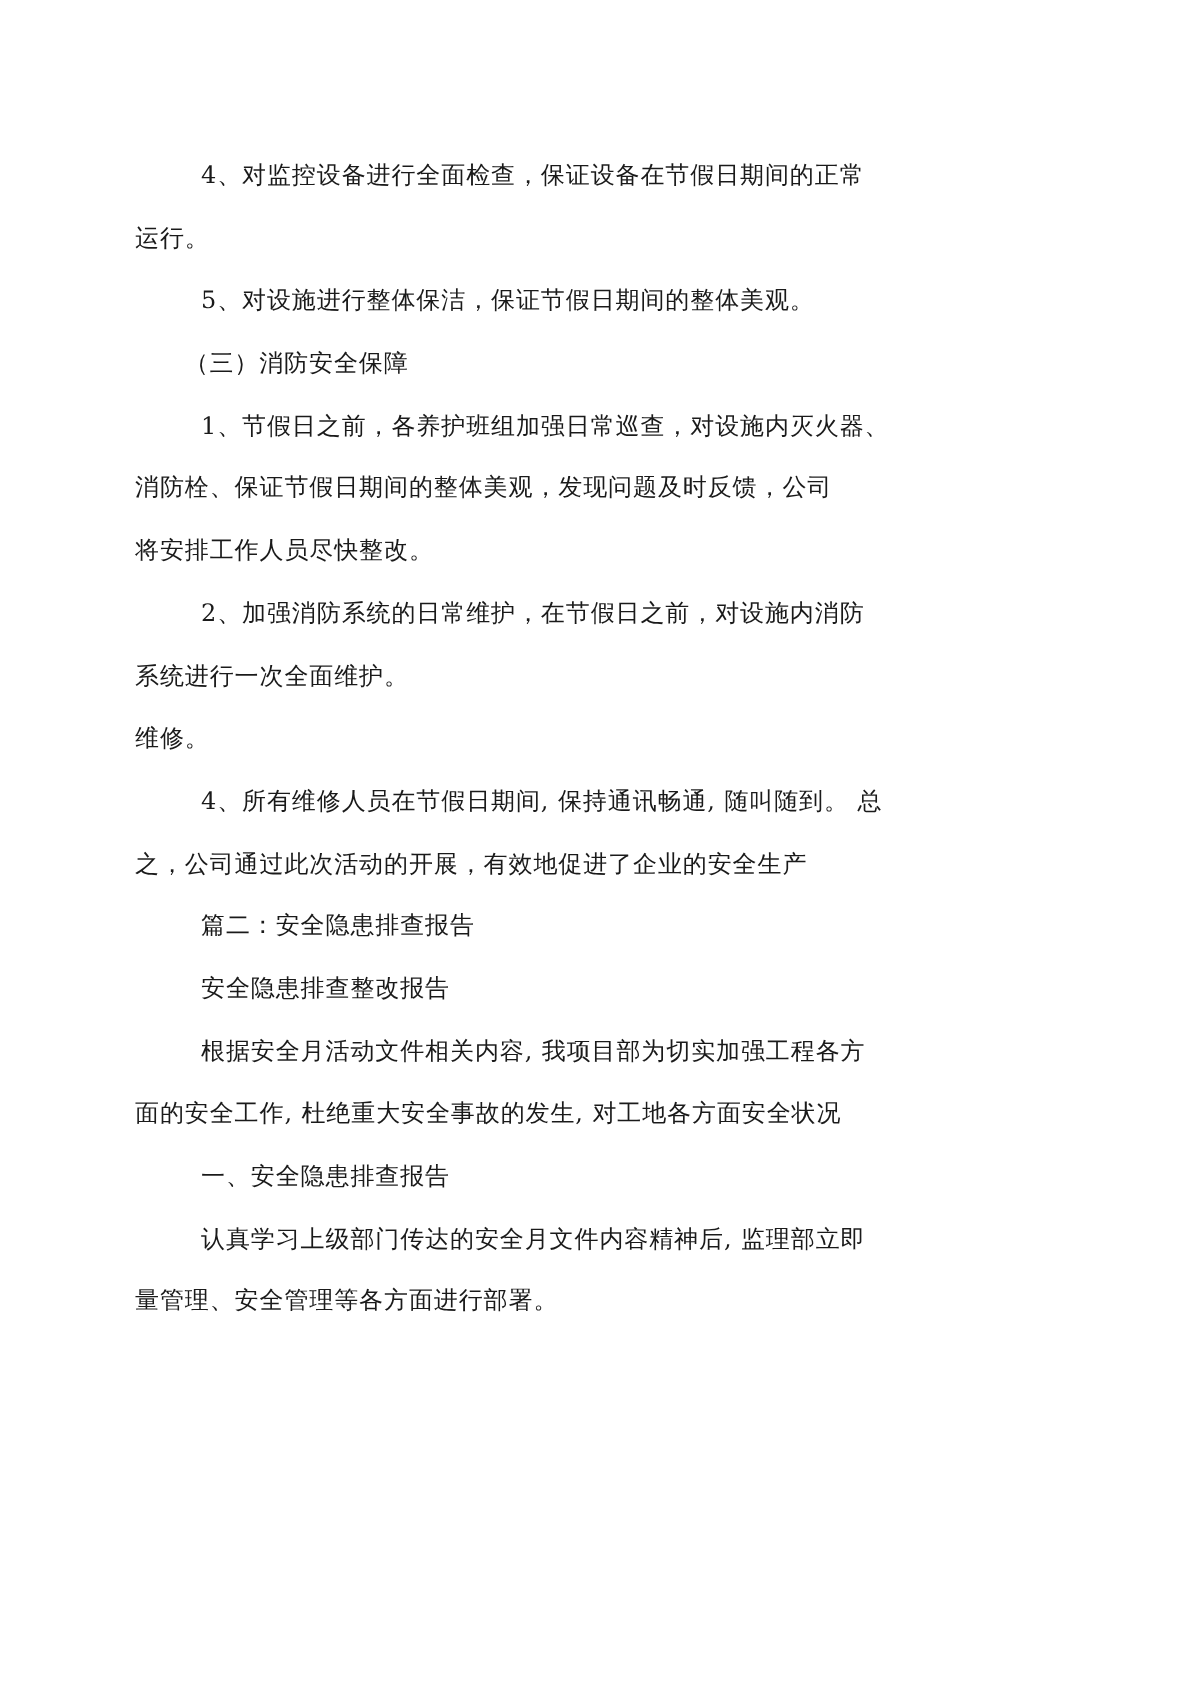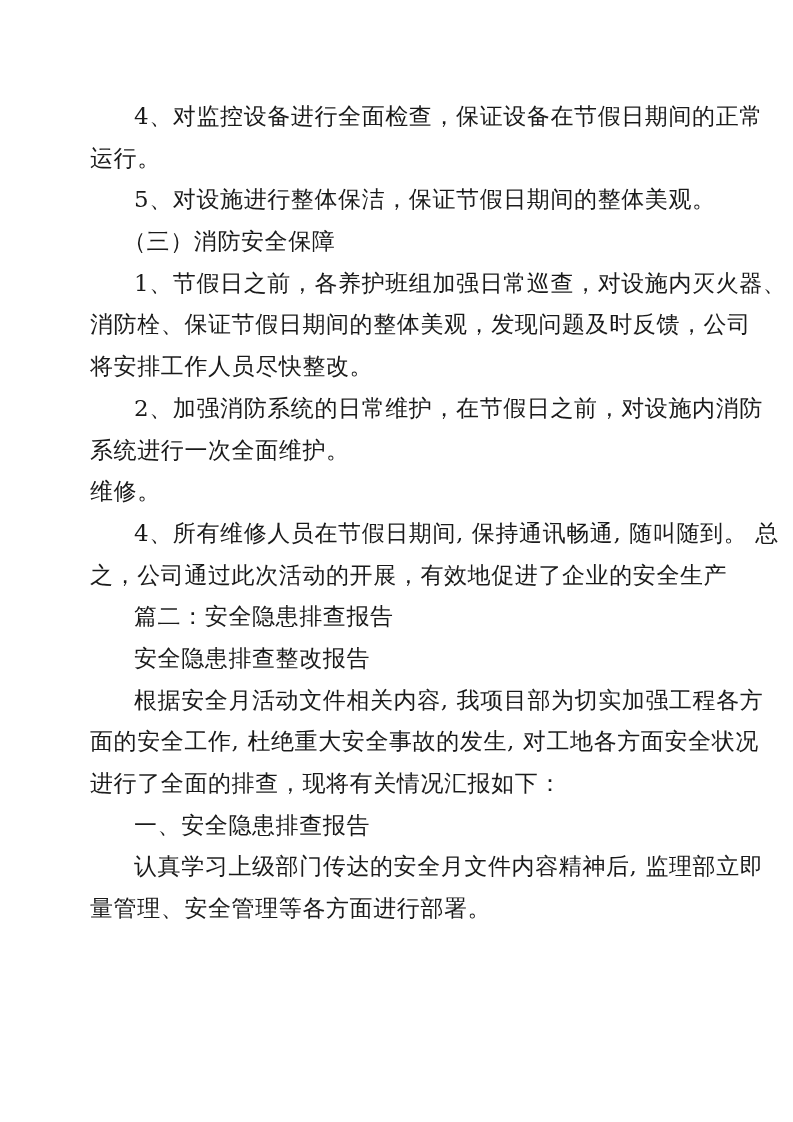--- a/index.html
+++ b/index.html
@@ -17,21 +17,21 @@
     }
     .page {
       position: absolute;
       left: 90px;
       top: 96px;
       width: 610px;
     }
     .line {
       height: 41.7px;
       line-height: 41.7px;
-      font-size: 23px;
+      font-size: 16px;
       white-space: nowrap;
       letter-spacing: 0.6px;
     }
     .indent {
       padding-left: 44px;
     }
     .indent-paren {
       padding-left: 33px;
     }
   </style>
@@ -48,17 +48,16 @@
   <div class="line">将安排工作人员尽快整改。</div>
   <div class="line indent">2、加强消防系统的日常维护，在节假日之前，对设施内消防</div>
   <div class="line">系统进行一次全面维护。</div>
   <div class="line">维修。</div>
   <div class="line indent">4、所有维修人员在节假日期间, 保持通讯畅通, 随叫随到。 总</div>
   <div class="line">之，公司通过此次活动的开展，有效地促进了企业的安全生产</div>
   <div class="line indent">篇二：安全隐患排查报告</div>
   <div class="line indent">安全隐患排查整改报告</div>
   <div class="line indent">根据安全月活动文件相关内容, 我项目部为切实加强工程各方</div>
   <div class="line">面的安全工作, 杜绝重大安全事故的发生, 对工地各方面安全状况</div>
-  <div class="line">进行了全面的排查，现将有关情况汇报如下：</div>
   <div class="line indent">一、安全隐患排查报告</div>
   <div class="line indent">认真学习上级部门传达的安全月文件内容精神后, 监理部立即</div>
   <div class="line">量管理、安全管理等各方面进行部署。</div>
 </div>
 
 </body></html>

